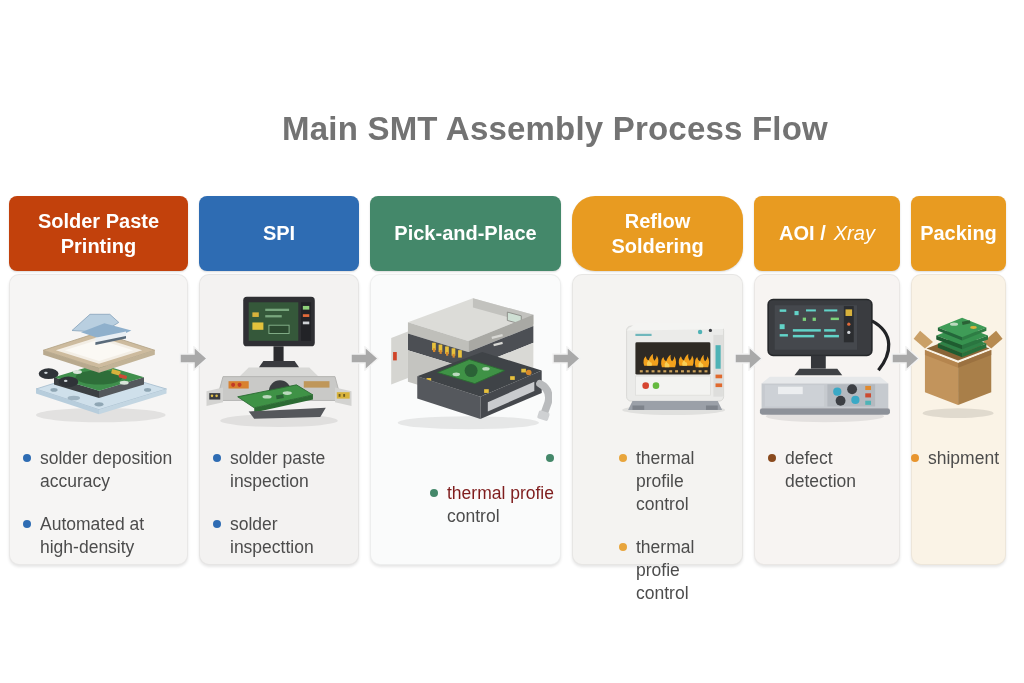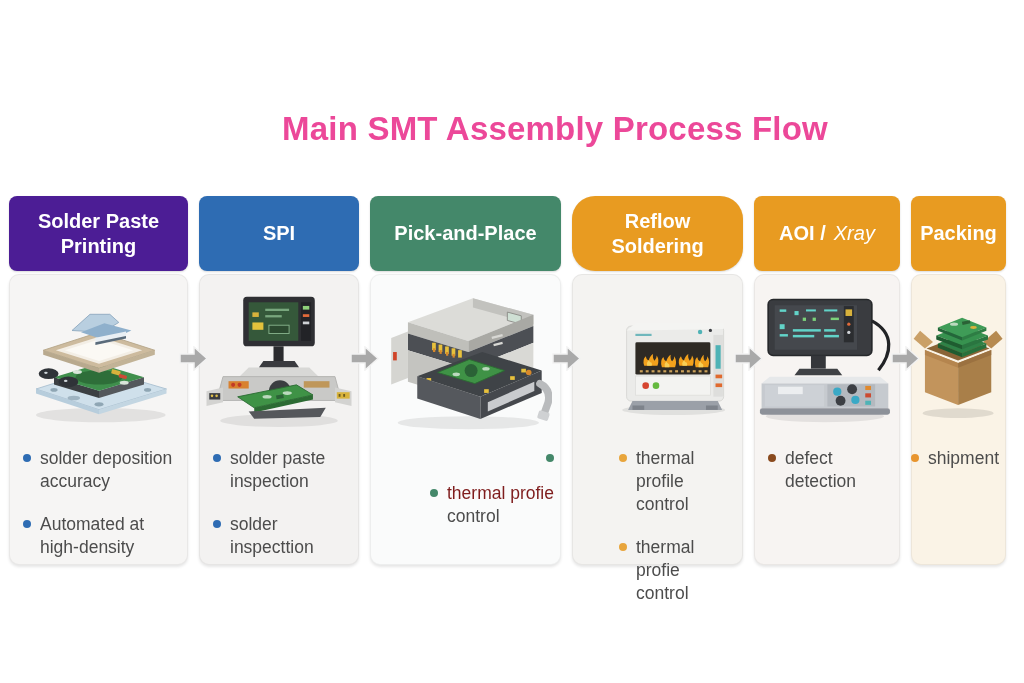--- a/index.html
+++ b/index.html
@@ -2,21 +2,21 @@
 <html><head>
 <meta charset="utf-8">
 <style>
   html,body{margin:0;padding:0;background:#ffffff;}
   #screen{
     position:relative;width:1024px;height:683px;background:#ffffff;overflow:hidden;
     font-family:"Liberation Sans","DejaVu Sans",sans-serif;
   }
   .title{
     position:absolute;top:110px;left:0;width:100%;box-sizing:border-box;padding-left:86px;
-    text-align:center;font-size:33px;font-weight:700;color:#ec4899;letter-spacing:.2px;
+    text-align:center;font-size:33px;font-weight:700;color:#737373;letter-spacing:.2px;
   }
   .flow{
     position:absolute;top:196px;left:9px;display:flex;gap:11px;
   }
   .col{position:relative;display:flex;flex-direction:column;}
   .hdr{
     height:75px;border-radius:8px;display:flex;align-items:center;justify-content:center;
     text-align:center;color:#ffffff;font-weight:700;font-size:20px;line-height:1.25;
     padding:0 6px;box-sizing:border-box;box-shadow:0 1px 2px rgba(0,0,0,.15);
   }
@@ -35,21 +35,21 @@
 </head>
 <body>
 
 <div id="screen">
 
   <div class="title">Main SMT Assembly Process Flow</div>
 
   <div class="flow">
 
     <div class="col" style="width:179px">
-      <div class="hdr" style="background: #4c1d95;">Solder Paste Printing</div>
+      <div class="hdr" style="background: #c2410c;">Solder Paste Printing</div>
       <div class="panel" style="background: rgb(246, 245, 244);">
         <div class="illus">
           <svg width="162" height="138" viewBox="0 0 180 150">
             <ellipse cx="92" cy="134" rx="72" ry="8" fill="rgba(0,0,0,0.08)"></ellipse>
             <polygon points="20,105 90,83 165,105 90,128" fill="#cfe0eb" stroke="#a9c0d0" stroke-width="1"></polygon>
             <polygon points="20,105 90,128 90,133 20,110" fill="#b7cddc"></polygon>
             <polygon points="165,105 90,128 90,133 165,110" fill="#c3d6e2"></polygon>
             <ellipse cx="40" cy="106" rx="4" ry="2" fill="#8fa6b4"></ellipse>
             <ellipse cx="144" cy="106" rx="4" ry="2" fill="#8fa6b4"></ellipse>
             <ellipse cx="90" cy="122" rx="5" ry="2.4" fill="#8fa6b4"></ellipse>

